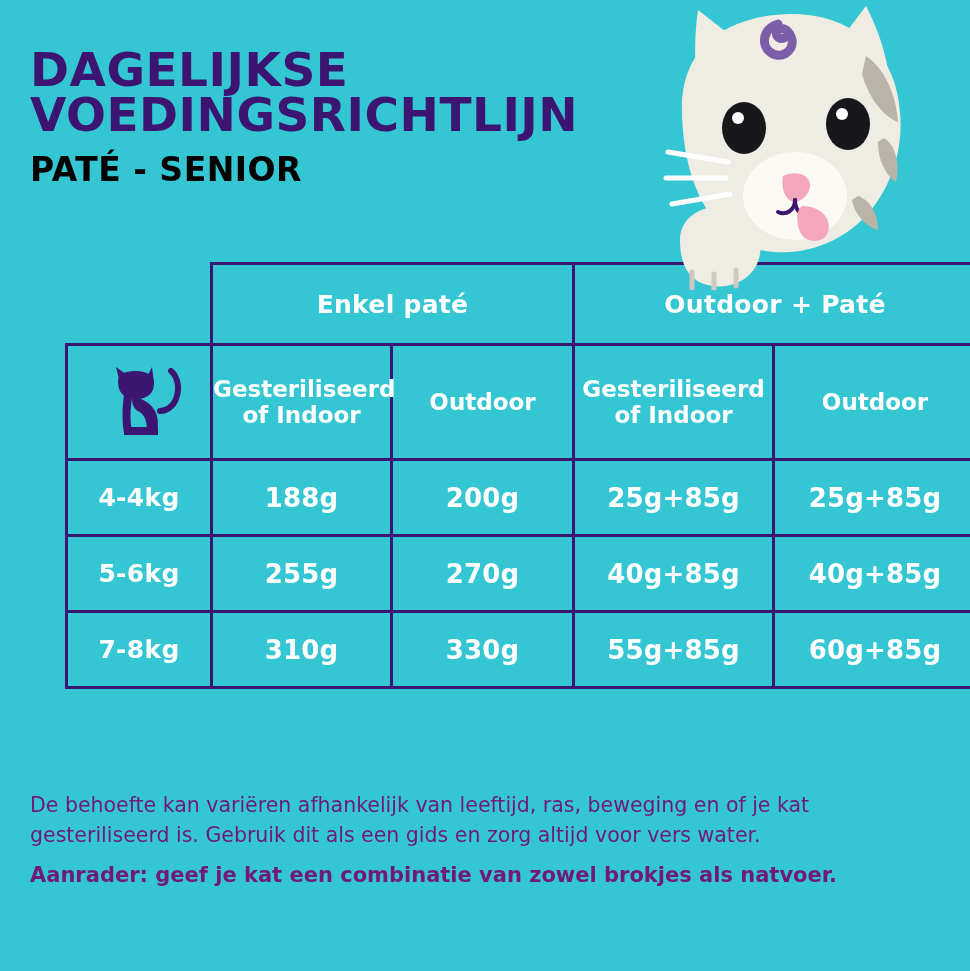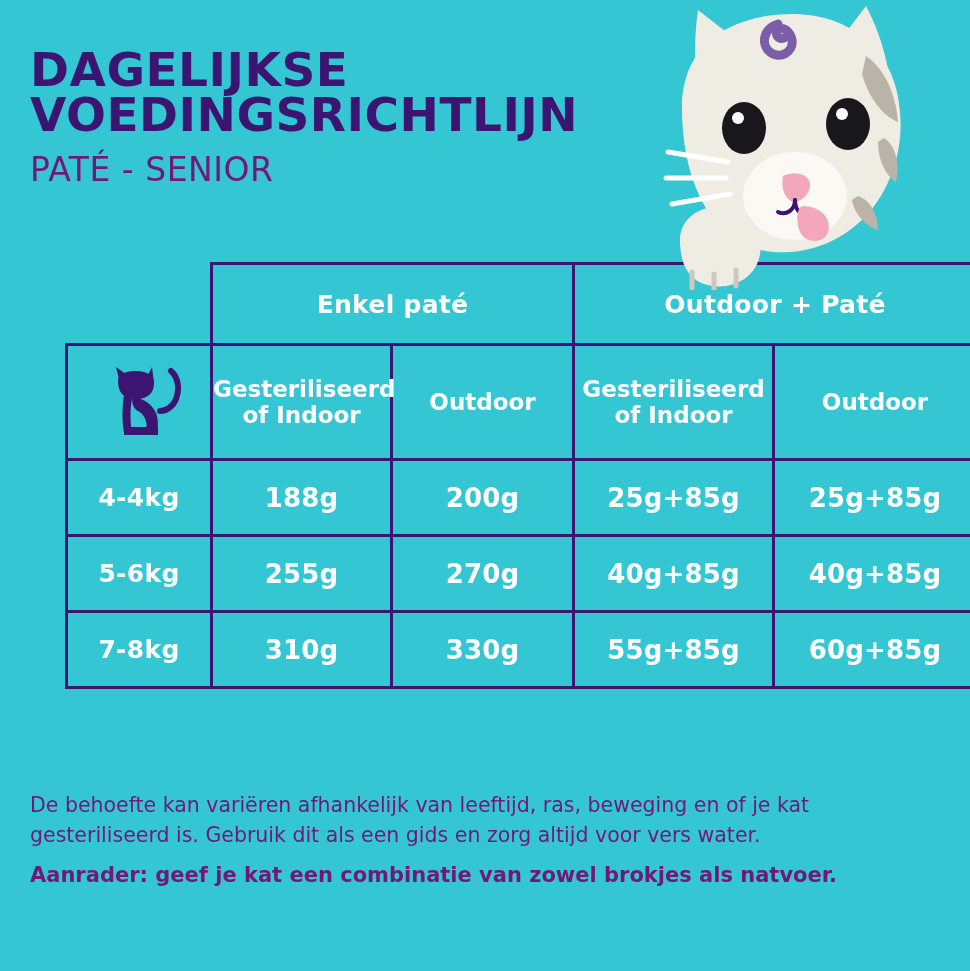--- a/index.html
+++ b/index.html
@@ -33,22 +33,22 @@
     font-weight: 800;
     letter-spacing: 0.5px;
     line-height: 0.92;
     font-size: 47px;
     text-transform: uppercase;
     font-family: "DejaVu Sans", sans-serif;
   }
   .title-line.l1 { font-size: 47px; }
   .title-line.l2 { font-size: 47px; margin-top: 2px; }
   .subtitle {
-    color: #701a75;
-    font-weight: 400;
+    color: #000000;
+    font-weight: 700;
     font-size: 33px;
     letter-spacing: 0.5px;
     margin-top: 14px;
     text-transform: uppercase;
   }
 
   
   .cat-art {
     position: absolute;
     right: 18px;

